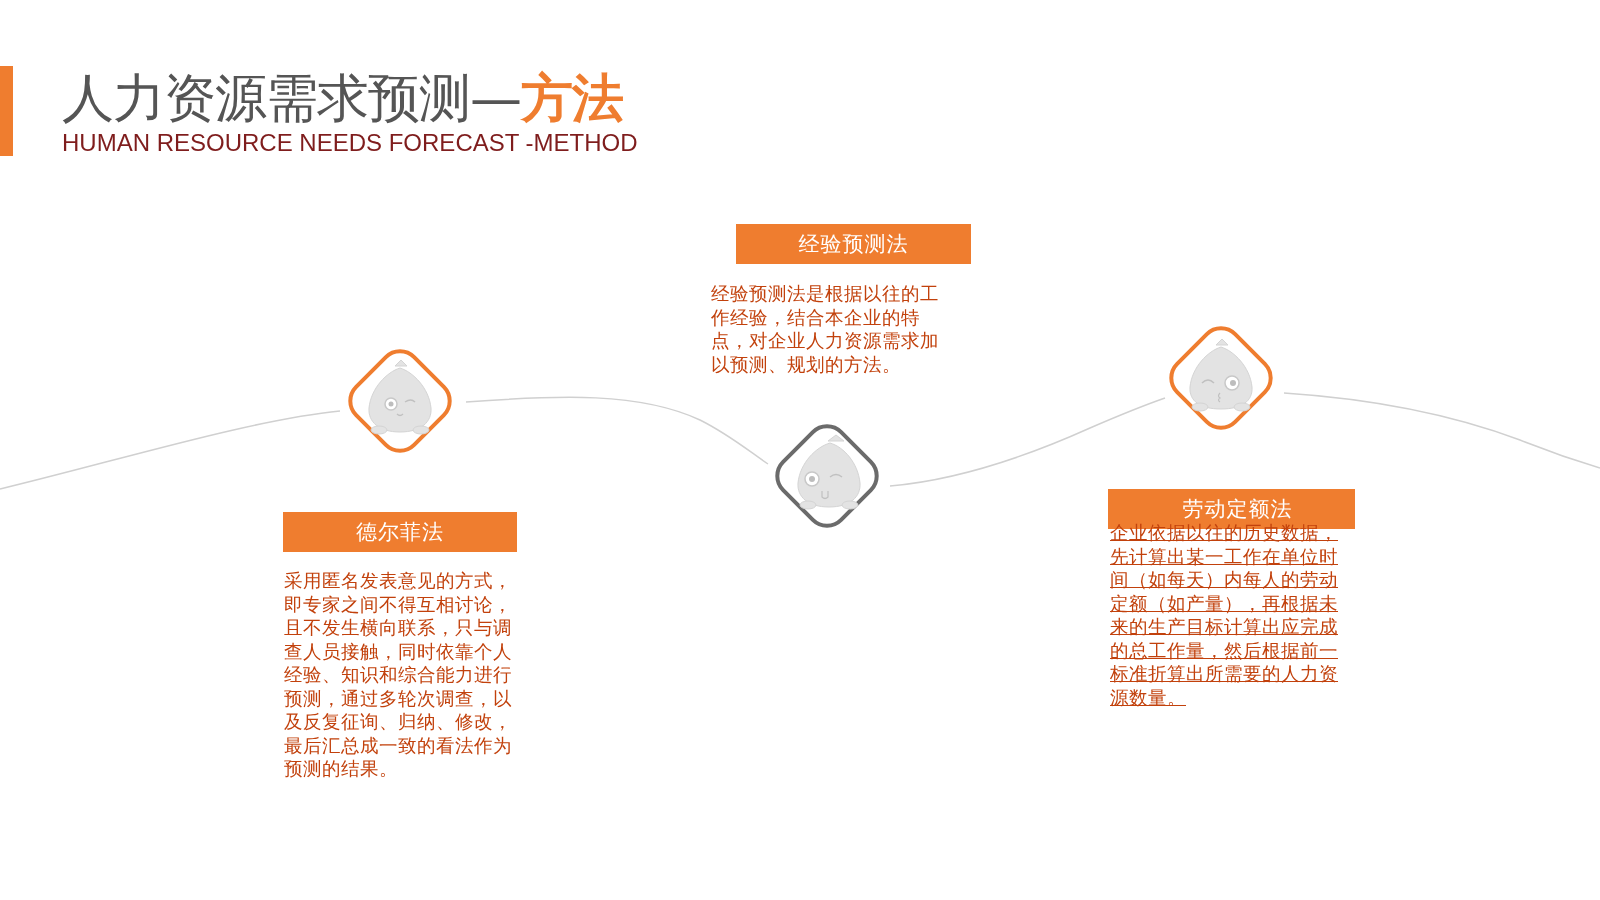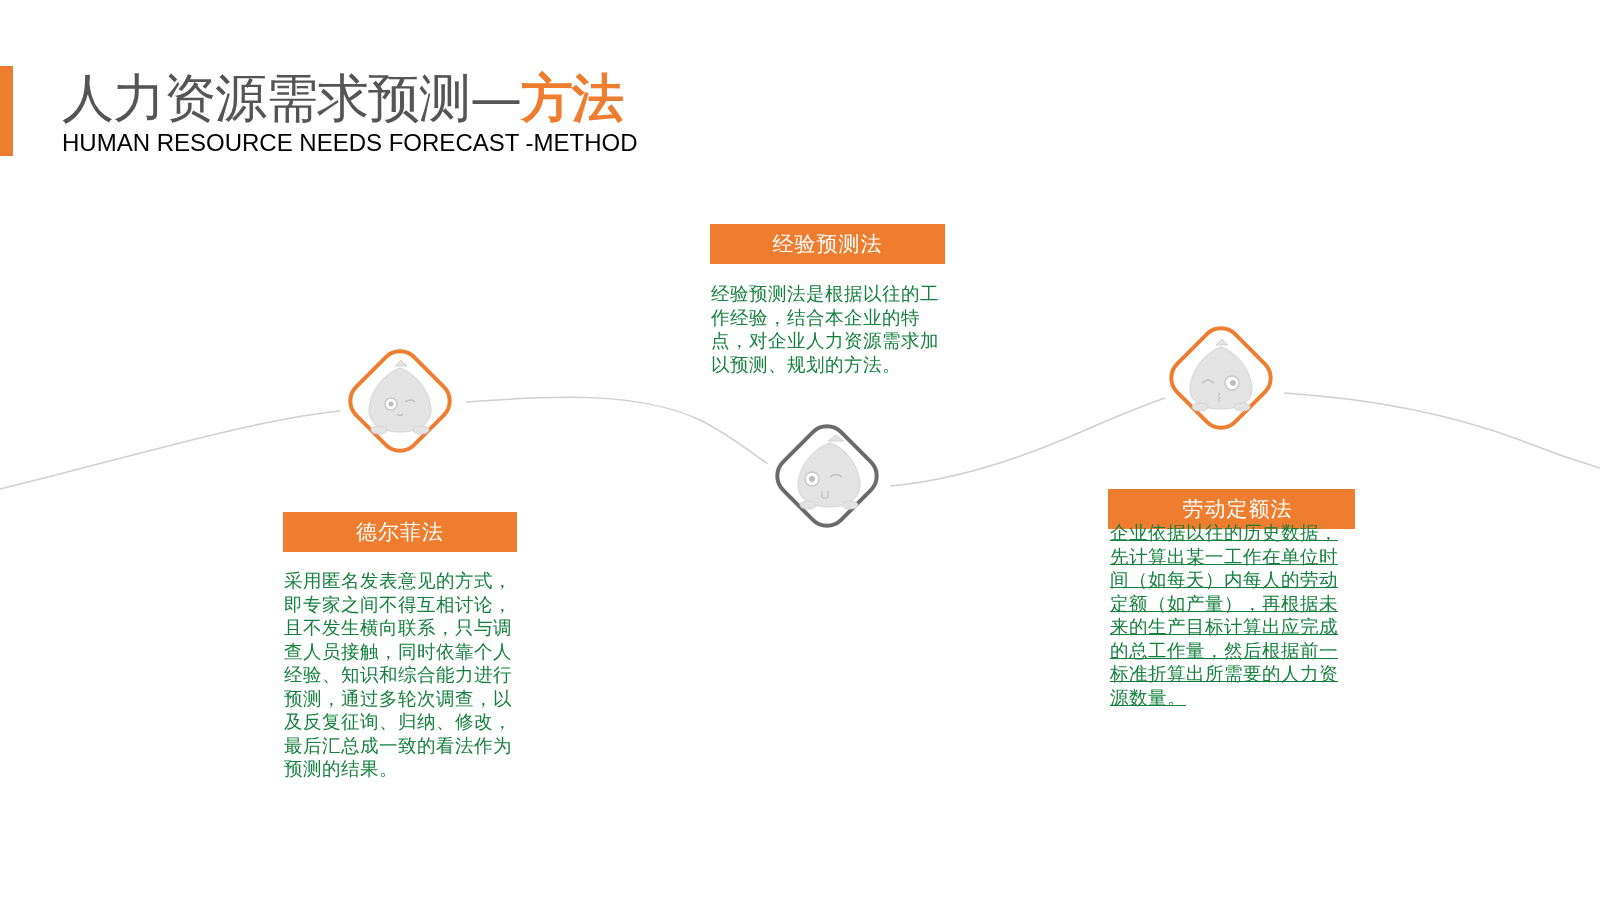--- a/index.html
+++ b/index.html
@@ -40,21 +40,21 @@
       font-weight: normal;
     }
     .title .hl {
       color: #ef7d2f;
       font-weight: bold;
     }
     .subtitle {
       font-family: "Liberation Sans", sans-serif;
       font-size: 24px;
       line-height: 26px;
-      color: #000000;
+      color: #7f1d1d;
       letter-spacing: 0px;
       white-space: nowrap;
       margin-top: 0px;
     }
     svg.curve {
       position: absolute;
       left: 0;
       top: 0;
       width: 1600px;
       height: 900px;
@@ -73,21 +73,21 @@
       color: #ffffff;
       font-size: 21px;
       line-height: 40px;
       text-align: center;
       letter-spacing: 1px;
     }
     .desc {
       position: absolute;
       font-size: 18.5px;
       line-height: 23.5px;
-      color: #15803d;
+      color: #c2410c;
       letter-spacing: 0.5px;
       word-break: break-all;
     }
   </style>
 </head>
 <body>
 
 <div class="slide">
 
   <div class="accent-bar"></div>
@@ -132,21 +132,21 @@
         <ellipse cx="46" cy="94" rx="8" ry="4"></ellipse>
         <ellipse cx="88" cy="94" rx="8" ry="4"></ellipse>
       </g>
       <circle cx="50" cy="68" r="7" fill="#ffffff" stroke="#c8c8c8" stroke-width="1.5"></circle>
       <circle cx="50" cy="68" r="3" fill="#bdbdbd"></circle>
       <path d="M68,66 Q74,61 80,66" fill="none" stroke="#c0c0c0" stroke-width="1.5"></path>
       <path d="M60,80 L60,86 Q63,89 66,86 L66,80" fill="none" stroke="#c0c0c0" stroke-width="1.2"></path>
     </svg>
   </div>
 
-  <div class="label-box" style="left:710px; top:224px; width:235px;">经验预测法</div>
+  <div class="label-box" style="left:736px; top:224px; width:235px;">经验预测法</div>
   <div class="desc" style="left:711px; top:282px; width:236px;">经验预测法是根据以往的工作经验，结合本企业的特点，对企业人力资源需求加以预测、规划的方法。</div>
 
   <div class="node" style="left:1156px; top:313px;">
     <svg viewBox="0 0 130 130">
       <rect x="24" y="24" width="82" height="82" rx="20" ry="20" transform="rotate(45 65 65)" fill="#ffffff" stroke="#ef7d2f" stroke-width="4"></rect>
       <g fill="#e3e3e3" stroke="#d4d4d4" stroke-width="1">
         <path d="M65,34 C52,38 36,54 34,74 C33,88 44,96 65,96 C86,96 97,88 96,74 C94,54 78,38 65,34 Z"></path>
         <path d="M60,32 L66,26 L72,32 Z"></path>
         <ellipse cx="44" cy="94" rx="8" ry="4"></ellipse>
         <ellipse cx="86" cy="94" rx="8" ry="4"></ellipse>

